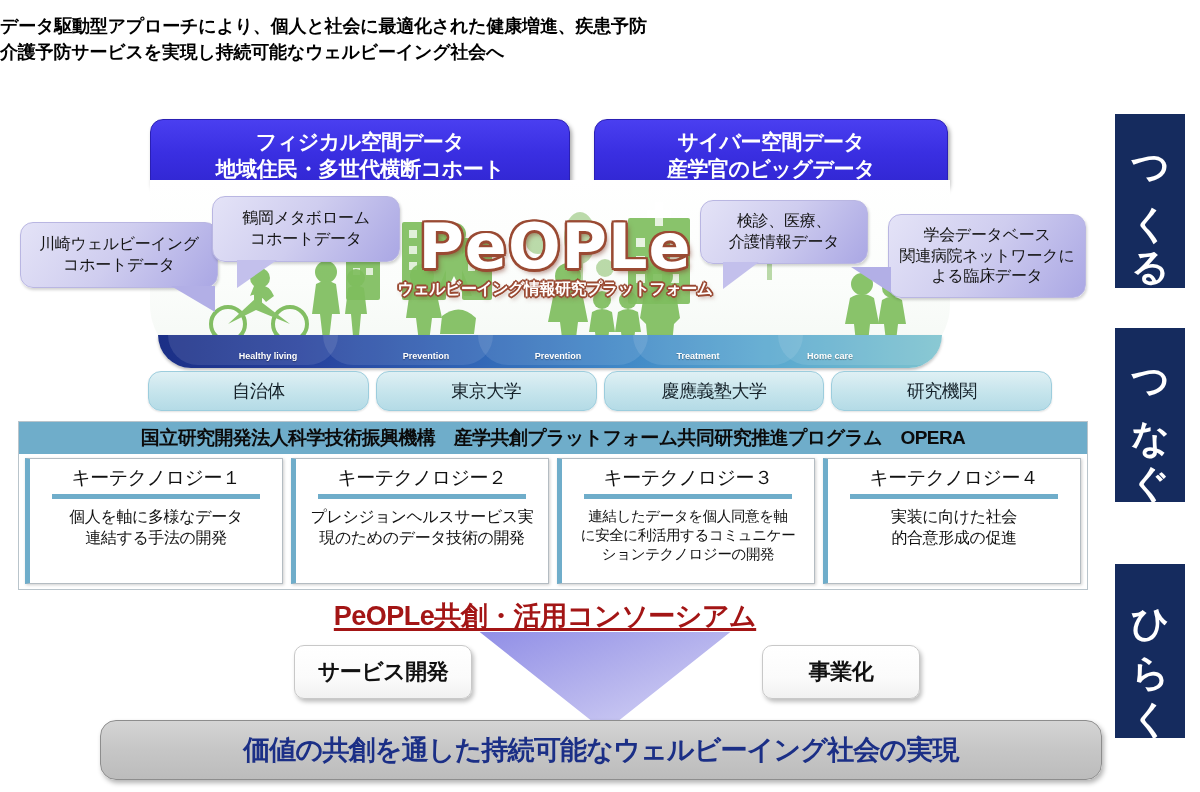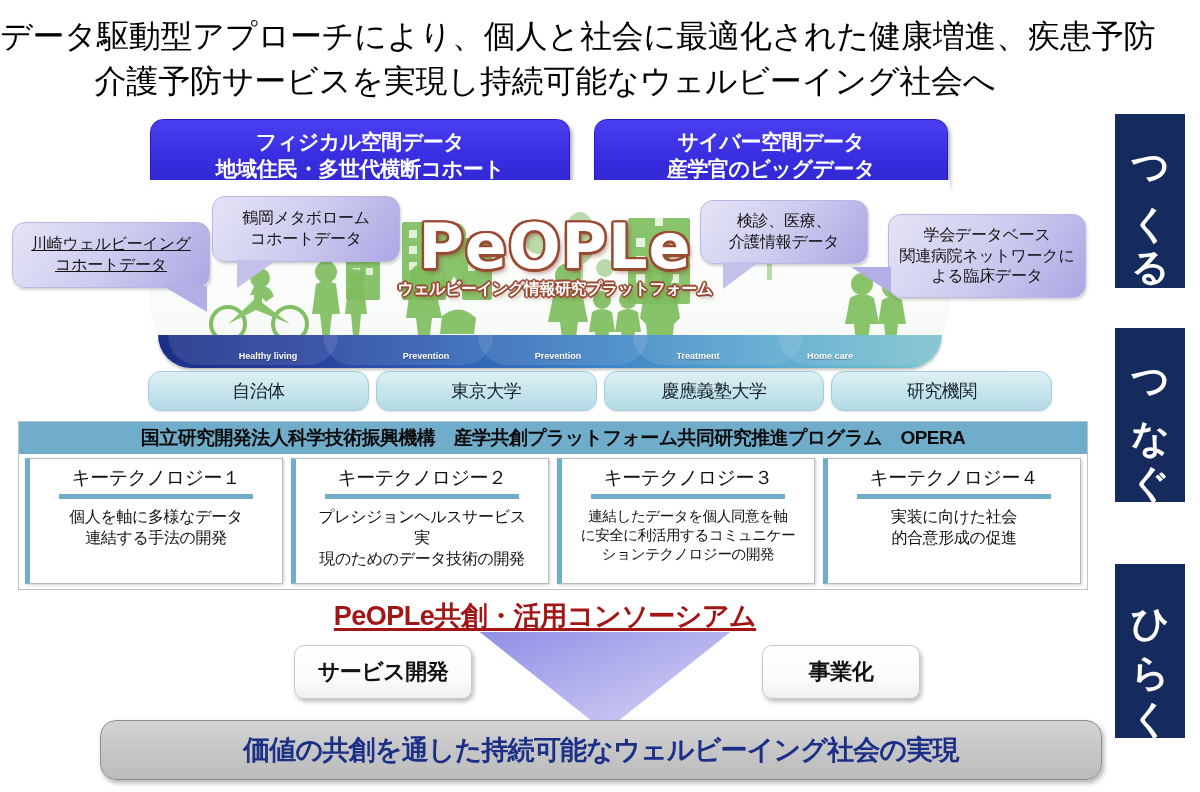--- a/index.html
+++ b/index.html
@@ -5,22 +5,22 @@
   html,body{margin:0;padding:0;}
   body{
     width:1200px;height:792px;background:#ffffff;overflow:hidden;
     font-family:"Liberation Sans","DejaVu Sans",sans-serif;
     position:relative;
   }
   #stage{position:relative;width:1200px;height:792px;}
 
   
   .title{
-    position:absolute;left:0;top:14px;width:1090px;text-align:center;
-    font-size:32px;font-weight:normal;color:#000;line-height:1.42;
+    position:absolute;left:0;top:14px;width:1090px;text-align:left;
+    font-size:18px;font-weight:bold;color:#000;line-height:1.42;
     letter-spacing:-0.2px;
   }
   .title div{white-space:nowrap;}
 
   
   .bluebox{
     position:absolute;border-radius:13px;
     background:linear-gradient(180deg,#4a3ff0 0%,#3a2fe2 45%,#2f25cf 100%);
     border:1.5px solid #2a1fb4;
     box-shadow:2px 3px 4px rgba(0,0,0,.35);
@@ -91,21 +91,21 @@
     background:linear-gradient(125deg,#e4e3f7 0%,#cfcdef 48%,#aaa7e4 100%);
     border:1px solid #b9b6e2;
     color:#141414;font-size:16px;line-height:1.3;text-align:center;
     display:flex;align-items:center;justify-content:center;
     box-shadow:1px 2px 3px rgba(0,0,0,.18);
     z-index:7;letter-spacing:-0.3px;
   }
   .callout .tail{
     position:absolute;width:0;height:0;border-style:solid;
   }
-  #callout-kawasaki{left:12px;top:222px;width:196px;height:64px;text-decoration:underline;}
+  #callout-kawasaki{left:20px;top:222px;width:196px;height:64px;}
   #callout-kawasaki .tail{
     left:150px;bottom:-25px;
     border-width:26px 0 0 44px;
     border-color:#b2afe6 transparent transparent transparent;
   }
   #callout-tsuruoka{left:212px;top:196px;width:186px;height:64px;}
   #callout-tsuruoka .tail{
     left:24px;bottom:-27px;
     border-width:28px 40px 0 0;
     border-color:#c3c0ec transparent transparent transparent;
@@ -149,21 +149,21 @@
     white-space:nowrap;
   }
   #kt-row{
     position:absolute;left:6px;top:36px;width:1056px;height:126px;
     display:flex;gap:8px;
   }
   .kt-card{
     flex:1;position:relative;background:#ffffff;
     border:1px solid #b4bcc2;border-left:5px solid #6fadca;
     box-shadow:1px 1px 3px rgba(0,0,0,.2);
-    padding:6px 16px 8px;display:flex;flex-direction:column;align-items:center;
+    padding:6px 8px 8px;display:flex;flex-direction:column;align-items:center;
   }
   .kt-title{
     font-size:19px;color:#111;letter-spacing:-0.5px;white-space:nowrap;
     margin-bottom:3px;
   }
   .kt-rule{
     width:88%;height:5px;background:#6fadca;margin-bottom:8px;
   }
   .kt-body{
     font-size:16px;color:#111;line-height:1.3;text-align:center;

